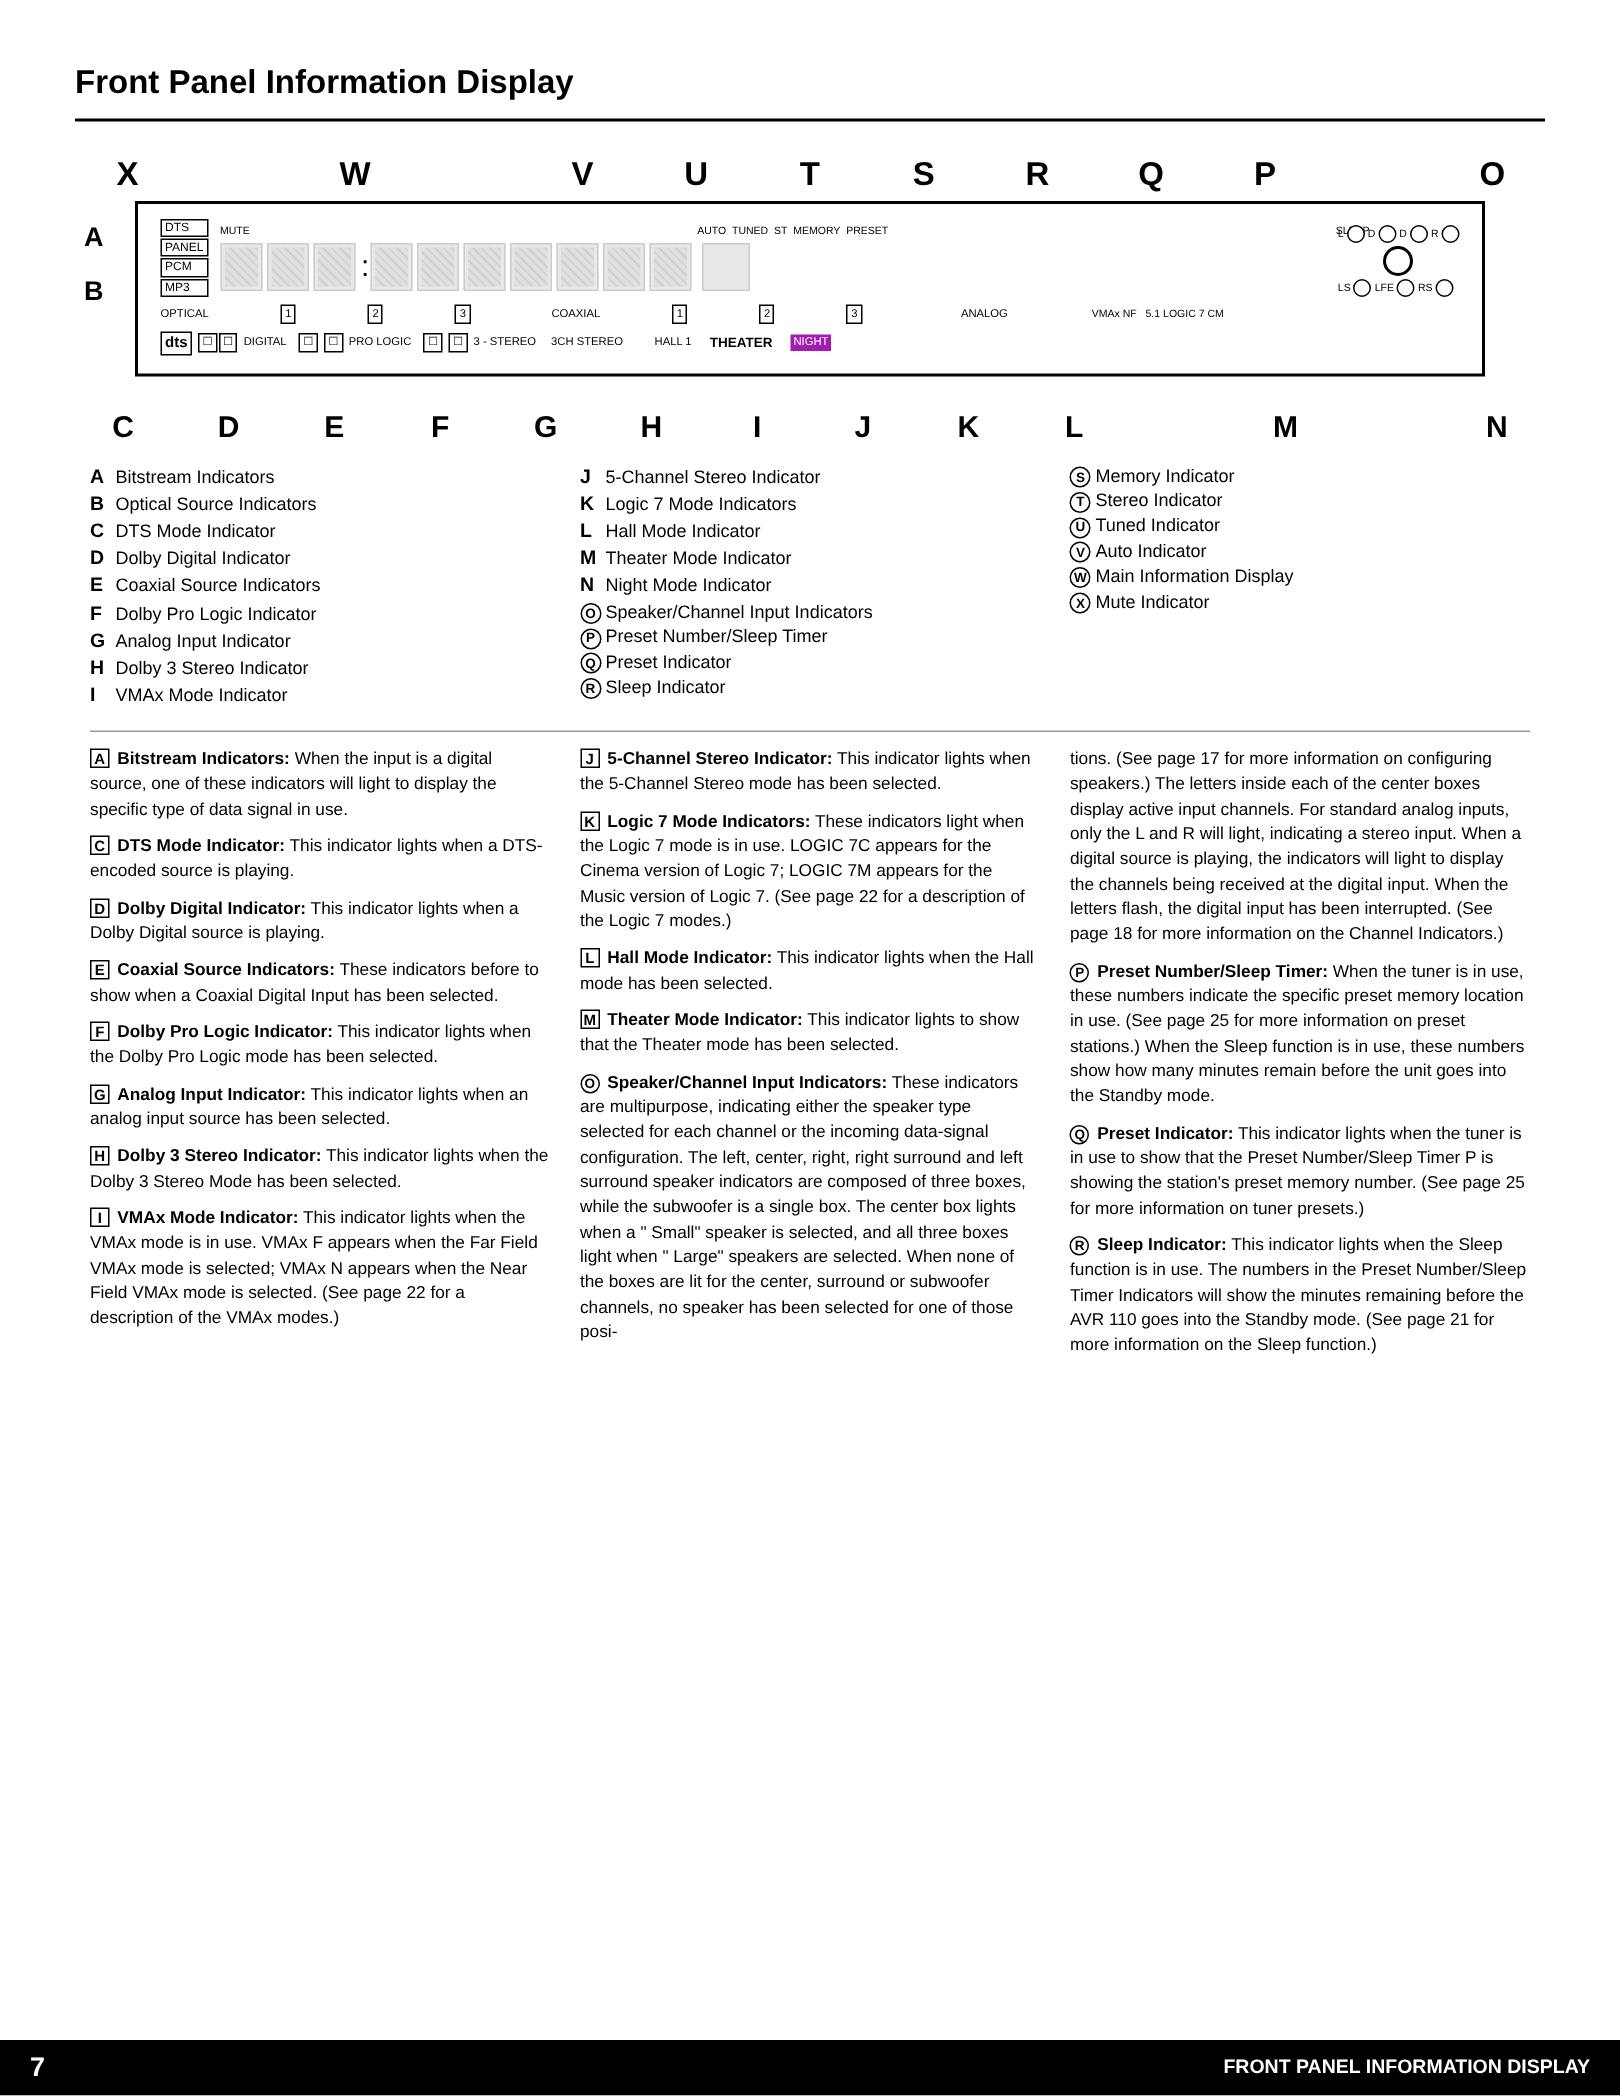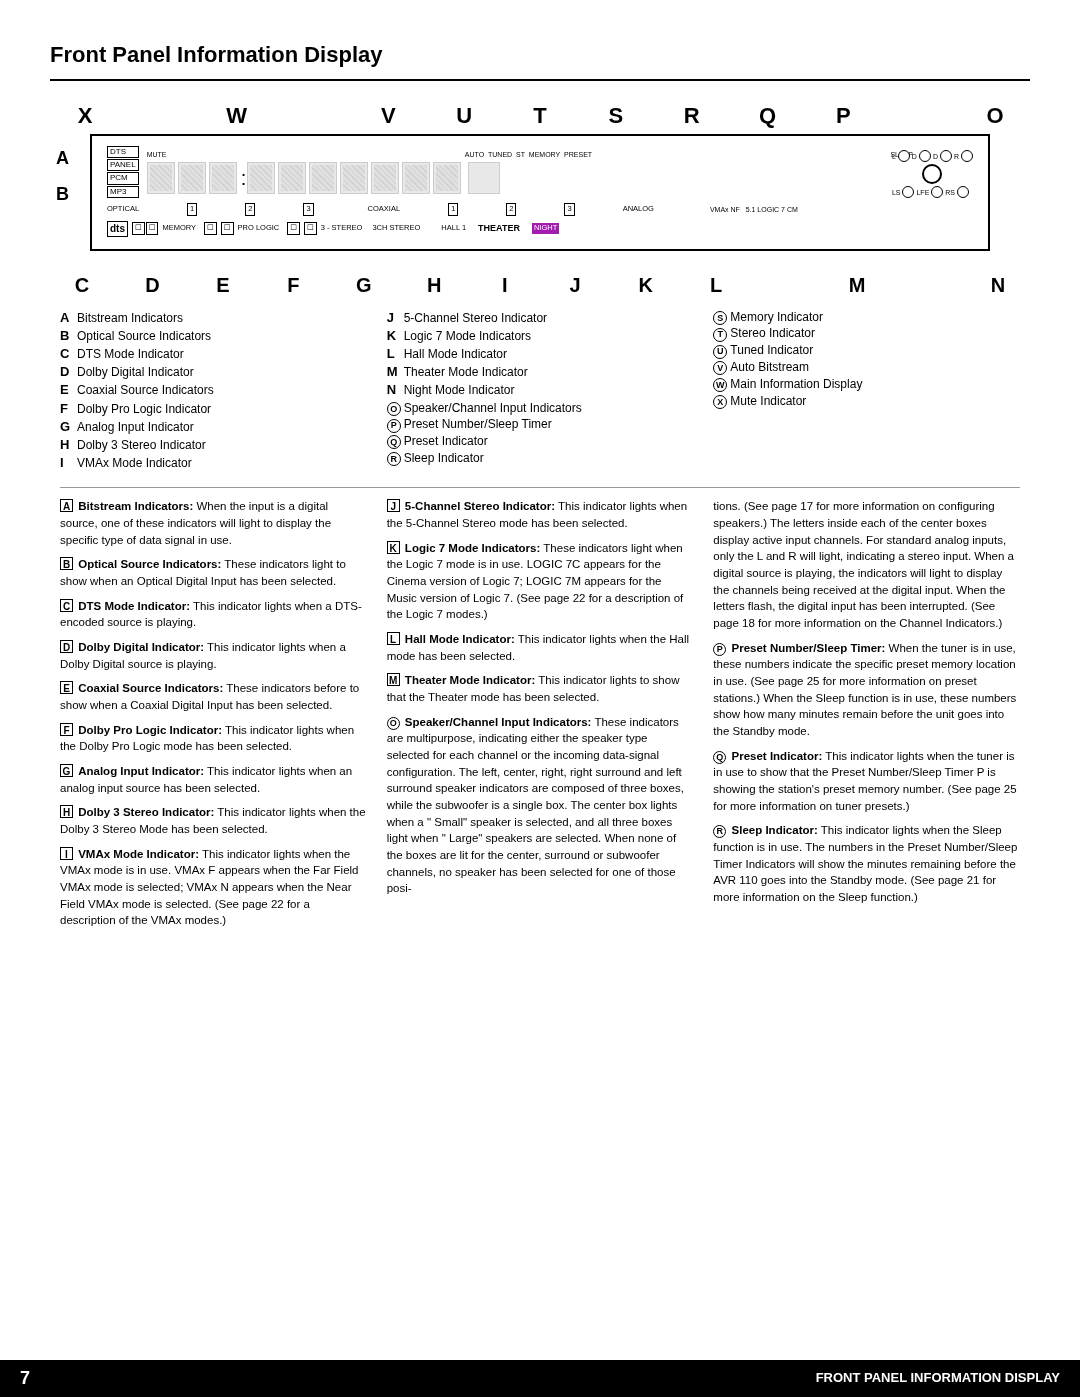--- a/index.html
+++ b/index.html
@@ -335,29 +335,29 @@
 
       <div class="display-row-b">
         <span class="mode-indicator">OPTICAL</span>
         <span class="mode-indicator box">1</span>
         <span class="mode-indicator box">2</span>
         <span class="mode-indicator box">3</span>
         <span class="mode-indicator" style="margin-left:6px;">COAXIAL</span>
         <span class="mode-indicator box">1</span>
         <span class="mode-indicator box">2</span>
         <span class="mode-indicator box">3</span>
-        <span class="mode-indicator" style="margin-left:0;">ANALOG</span>
+        <span class="mode-indicator" style="margin-left:18px;">ANALOG</span>
         <span class="vmaxnf-label" style="margin-left:8px;">VMAx NF&nbsp;&nbsp;&nbsp;5.1 LOGIC 7 CM</span>
       </div>
 
       <div style="display:flex; align-items:center; font-size:8px; margin-top:3px; padding: 2px 0;">
         <span class="dts-logo">dts</span>
         <span class="mode-indicator box" style="margin-right:1px;">☐</span>
         <span class="mode-indicator box">☐</span>
-        <span class="mode-indicator">MEMORY</span>
+        <span class="mode-indicator">DIGITAL</span>
         <span class="mode-indicator box" style="margin-left:4px;">☐</span>
         <span class="mode-indicator box">☐</span>
         <span class="mode-indicator">PRO LOGIC</span>
         <span class="mode-indicator box" style="margin-left:4px;">☐</span>
         <span class="mode-indicator box">☐</span>
         <span class="mode-indicator">3 - STEREO</span>
         <span class="mode-indicator" style="margin-left:6px;">3CH STEREO</span>
         <span class="mode-indicator" style="margin-left:17px;">HALL 1</span>
         <span class="mode-indicator" style="margin-left:8px; font-size:9px; font-weight:bold;">THEATER</span>
         <span class="mode-indicator invert" style="margin-left:8px;">NIGHT</span>
@@ -470,45 +470,41 @@
       <div class="legend-item">
         <span class="legend-letter circle-letter">T</span>
         <span>Stereo Indicator</span>
       </div>
       <div class="legend-item">
         <span class="legend-letter circle-letter">U</span>
         <span>Tuned Indicator</span>
       </div>
       <div class="legend-item">
         <span class="legend-letter circle-letter">V</span>
-        <span>Auto Bitstream</span>
+        <span>Auto Indicator</span>
       </div>
       <div class="legend-item">
         <span class="legend-letter circle-letter">W</span>
         <span>Main Information Display</span>
       </div>
       <div class="legend-item">
         <span class="legend-letter circle-letter">X</span>
         <span>Mute Indicator</span>
       </div>
     </div>
   </div>
 
   <hr style="margin: 5px 10px; border: none; border-top: 1px solid #999;">
 
   <div class="descriptions">
 
     <div>
       <div class="desc-item">
         <span class="desc-letter box-letter">A</span>
         <span class="inline-bold">Bitstream Indicators:</span><span> When the input is a digital source, one of these indicators will light to display the specific type of data signal in use.</span>
-      </div>
-      <div class="desc-item">
-        <span class="desc-letter box-letter">B</span>
-        <span class="inline-bold">Optical Source Indicators:</span><span> These indicators light to show when an Optical Digital Input has been selected.</span>
       </div>
       <div class="desc-item">
         <span class="desc-letter box-letter">C</span>
         <span class="inline-bold">DTS Mode Indicator:</span><span> This indicator lights when a DTS-encoded source is playing.</span>
       </div>
       <div class="desc-item">
         <span class="desc-letter box-letter">D</span>
         <span class="inline-bold">Dolby Digital Indicator:</span><span> This indicator lights when a Dolby Digital source is playing.</span>
       </div>
       <div class="desc-item">

